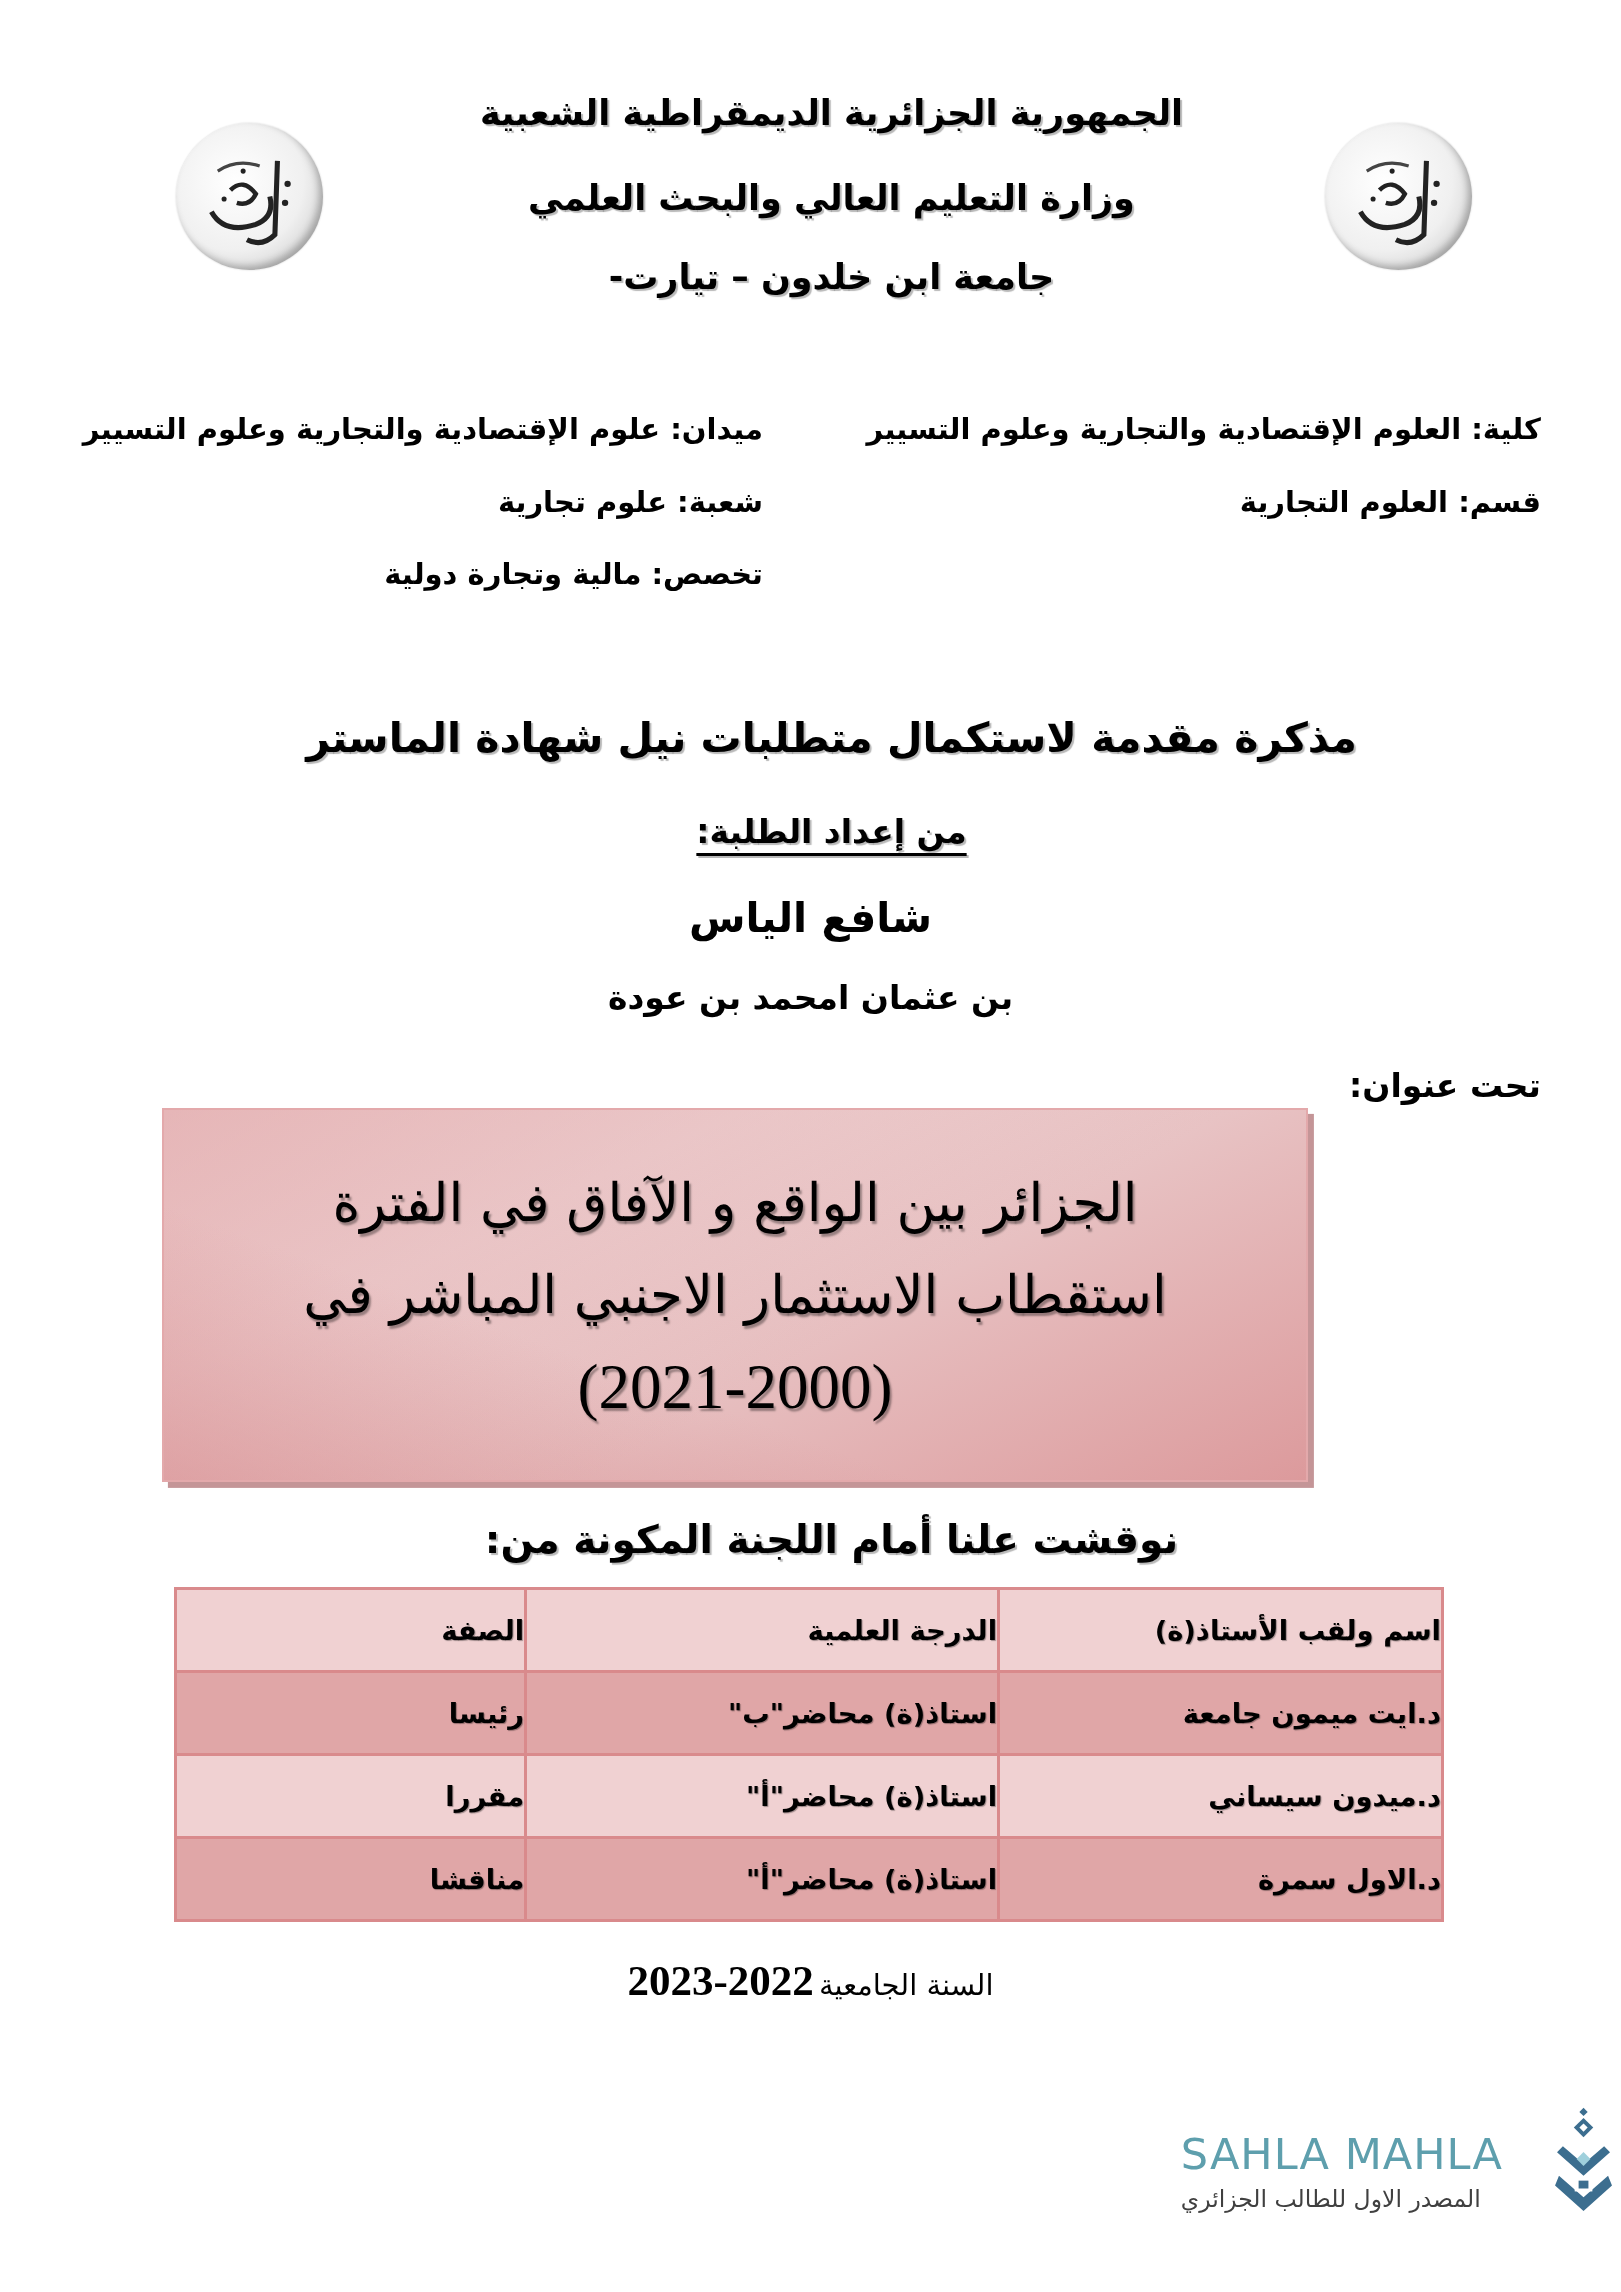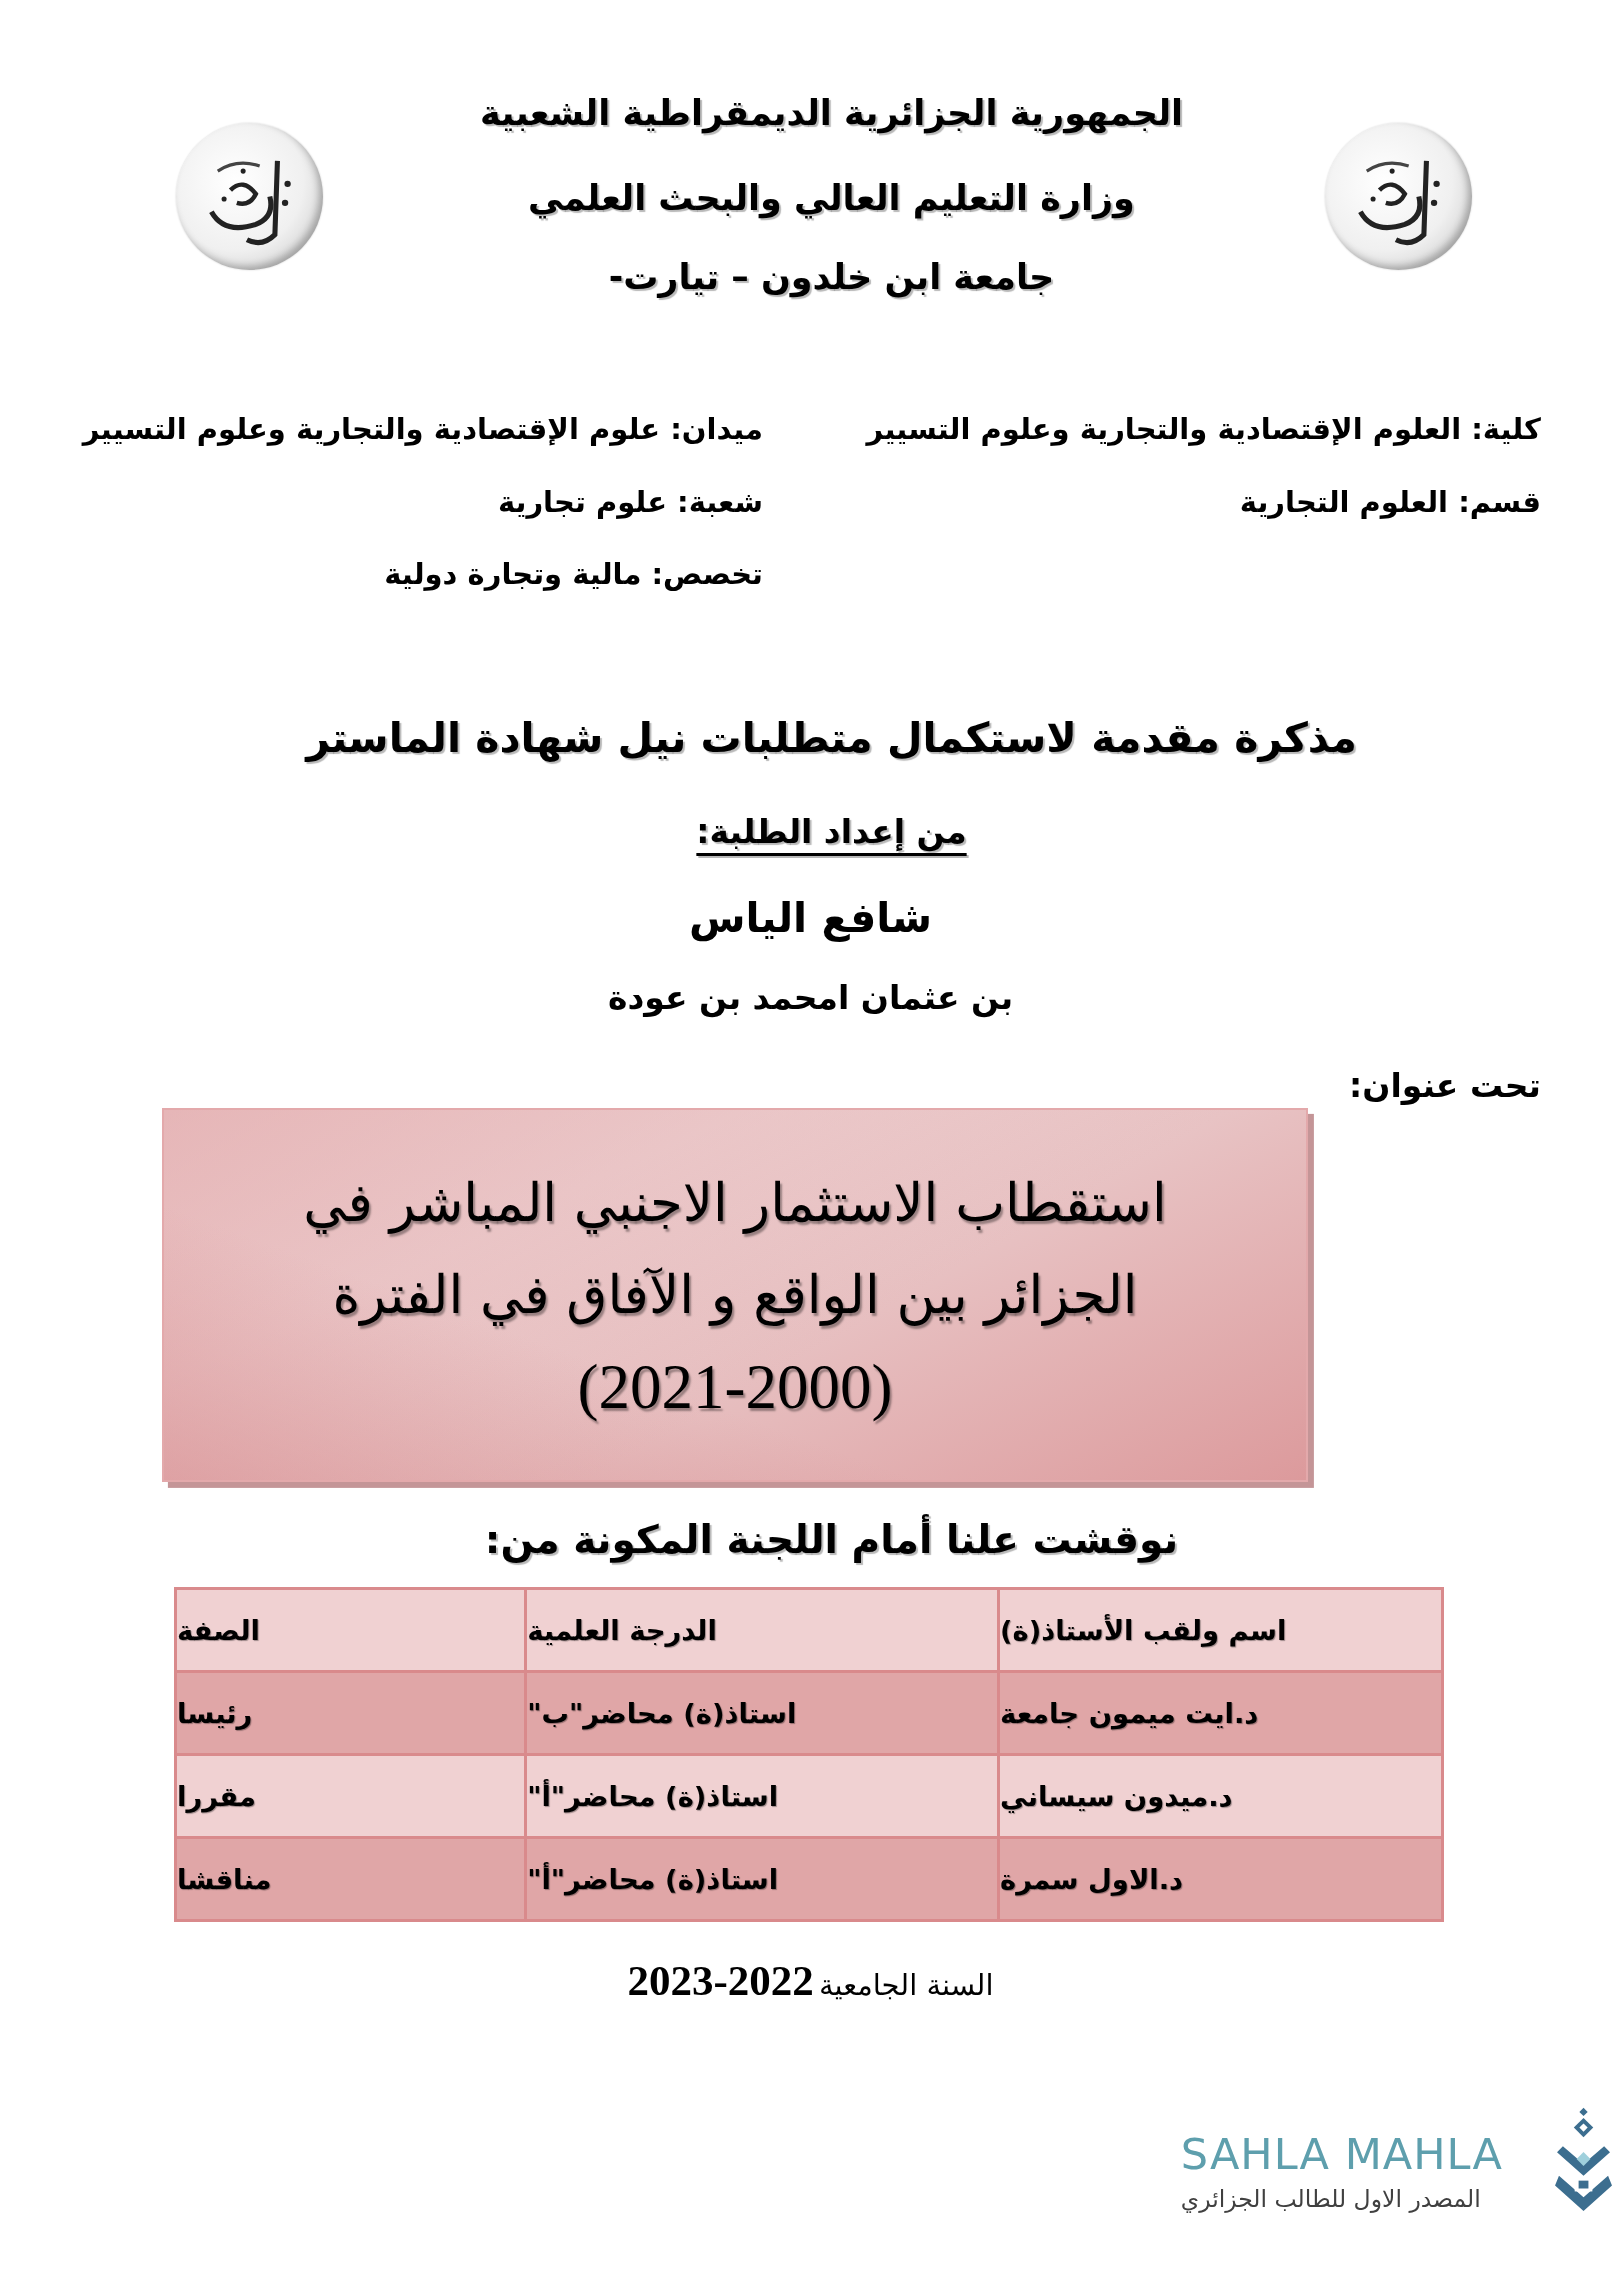--- a/index.html
+++ b/index.html
@@ -75,21 +75,21 @@
   #title-line-3 { font-family: "Liberation Serif", "DejaVu Serif", serif; font-size: 63px; direction: ltr; unicode-bidi: isolate; }
 
   
   #committee-heading { top: 1517px; font-size: 39px; font-weight: bold; }
   #jury-table {
     left: 174px; top: 1587px; width: 1270px; border-collapse: collapse;
     direction: rtl;
   }
   #jury-table td {
     border: 3.9px solid #d98a8c; height: 80px;
-    font-size: 27.4px; font-weight: bold; text-align: left;
+    font-size: 27.4px; font-weight: bold; text-align: right;
     text-shadow: 1px 1px 1px rgba(0,0,0,0.35);
     padding: 0;
   }
   #jury-table tr.light td { background: #f0d1d2; }
   #jury-table tr.dark  td { background: #e0a6a7; }
   #jury-table col.c1 { width: 445px; }
   #jury-table col.c2 { width: 474px; }
   #jury-table col.c3 { width: 351px; }
 
   
@@ -150,22 +150,22 @@
 
 <div id="memoir" class="abs center shadow">مذكرة مقدمة لاستكمال متطلبات نيل شهادة الماستر</div>
 <div id="prepared-by-wrap" class="abs center">
   <span id="prepared-by" class="shadow">من إعداد الطلبة:</span>
 </div>
 <div id="student1" class="abs center">شافع الياس</div>
 <div id="student2" class="abs center">بن عثمان امحمد بن عودة</div>
 
 <div id="under-title" class="abs">تحت عنوان:</div>
 <div id="title-box" class="abs">
+  <div class="title-line" id="title-line-2">الجزائر بين الواقع و الآفاق في الفترة</div>
   <div class="title-line" id="title-line-1">استقطاب الاستثمار الاجنبي المباشر في</div>
-  <div class="title-line" id="title-line-2">الجزائر بين الواقع و الآفاق في الفترة</div>
   <div class="title-line" id="title-line-3">(2021-2000)</div>
 </div>
 
 <div id="committee-heading" class="abs center shadow">نوقشت علنا أمام اللجنة المكونة من:</div>
 <table id="jury-table" class="abs">
   <colgroup>
       <col class="c1">
       <col class="c2">
       <col class="c3">
     </colgroup>

